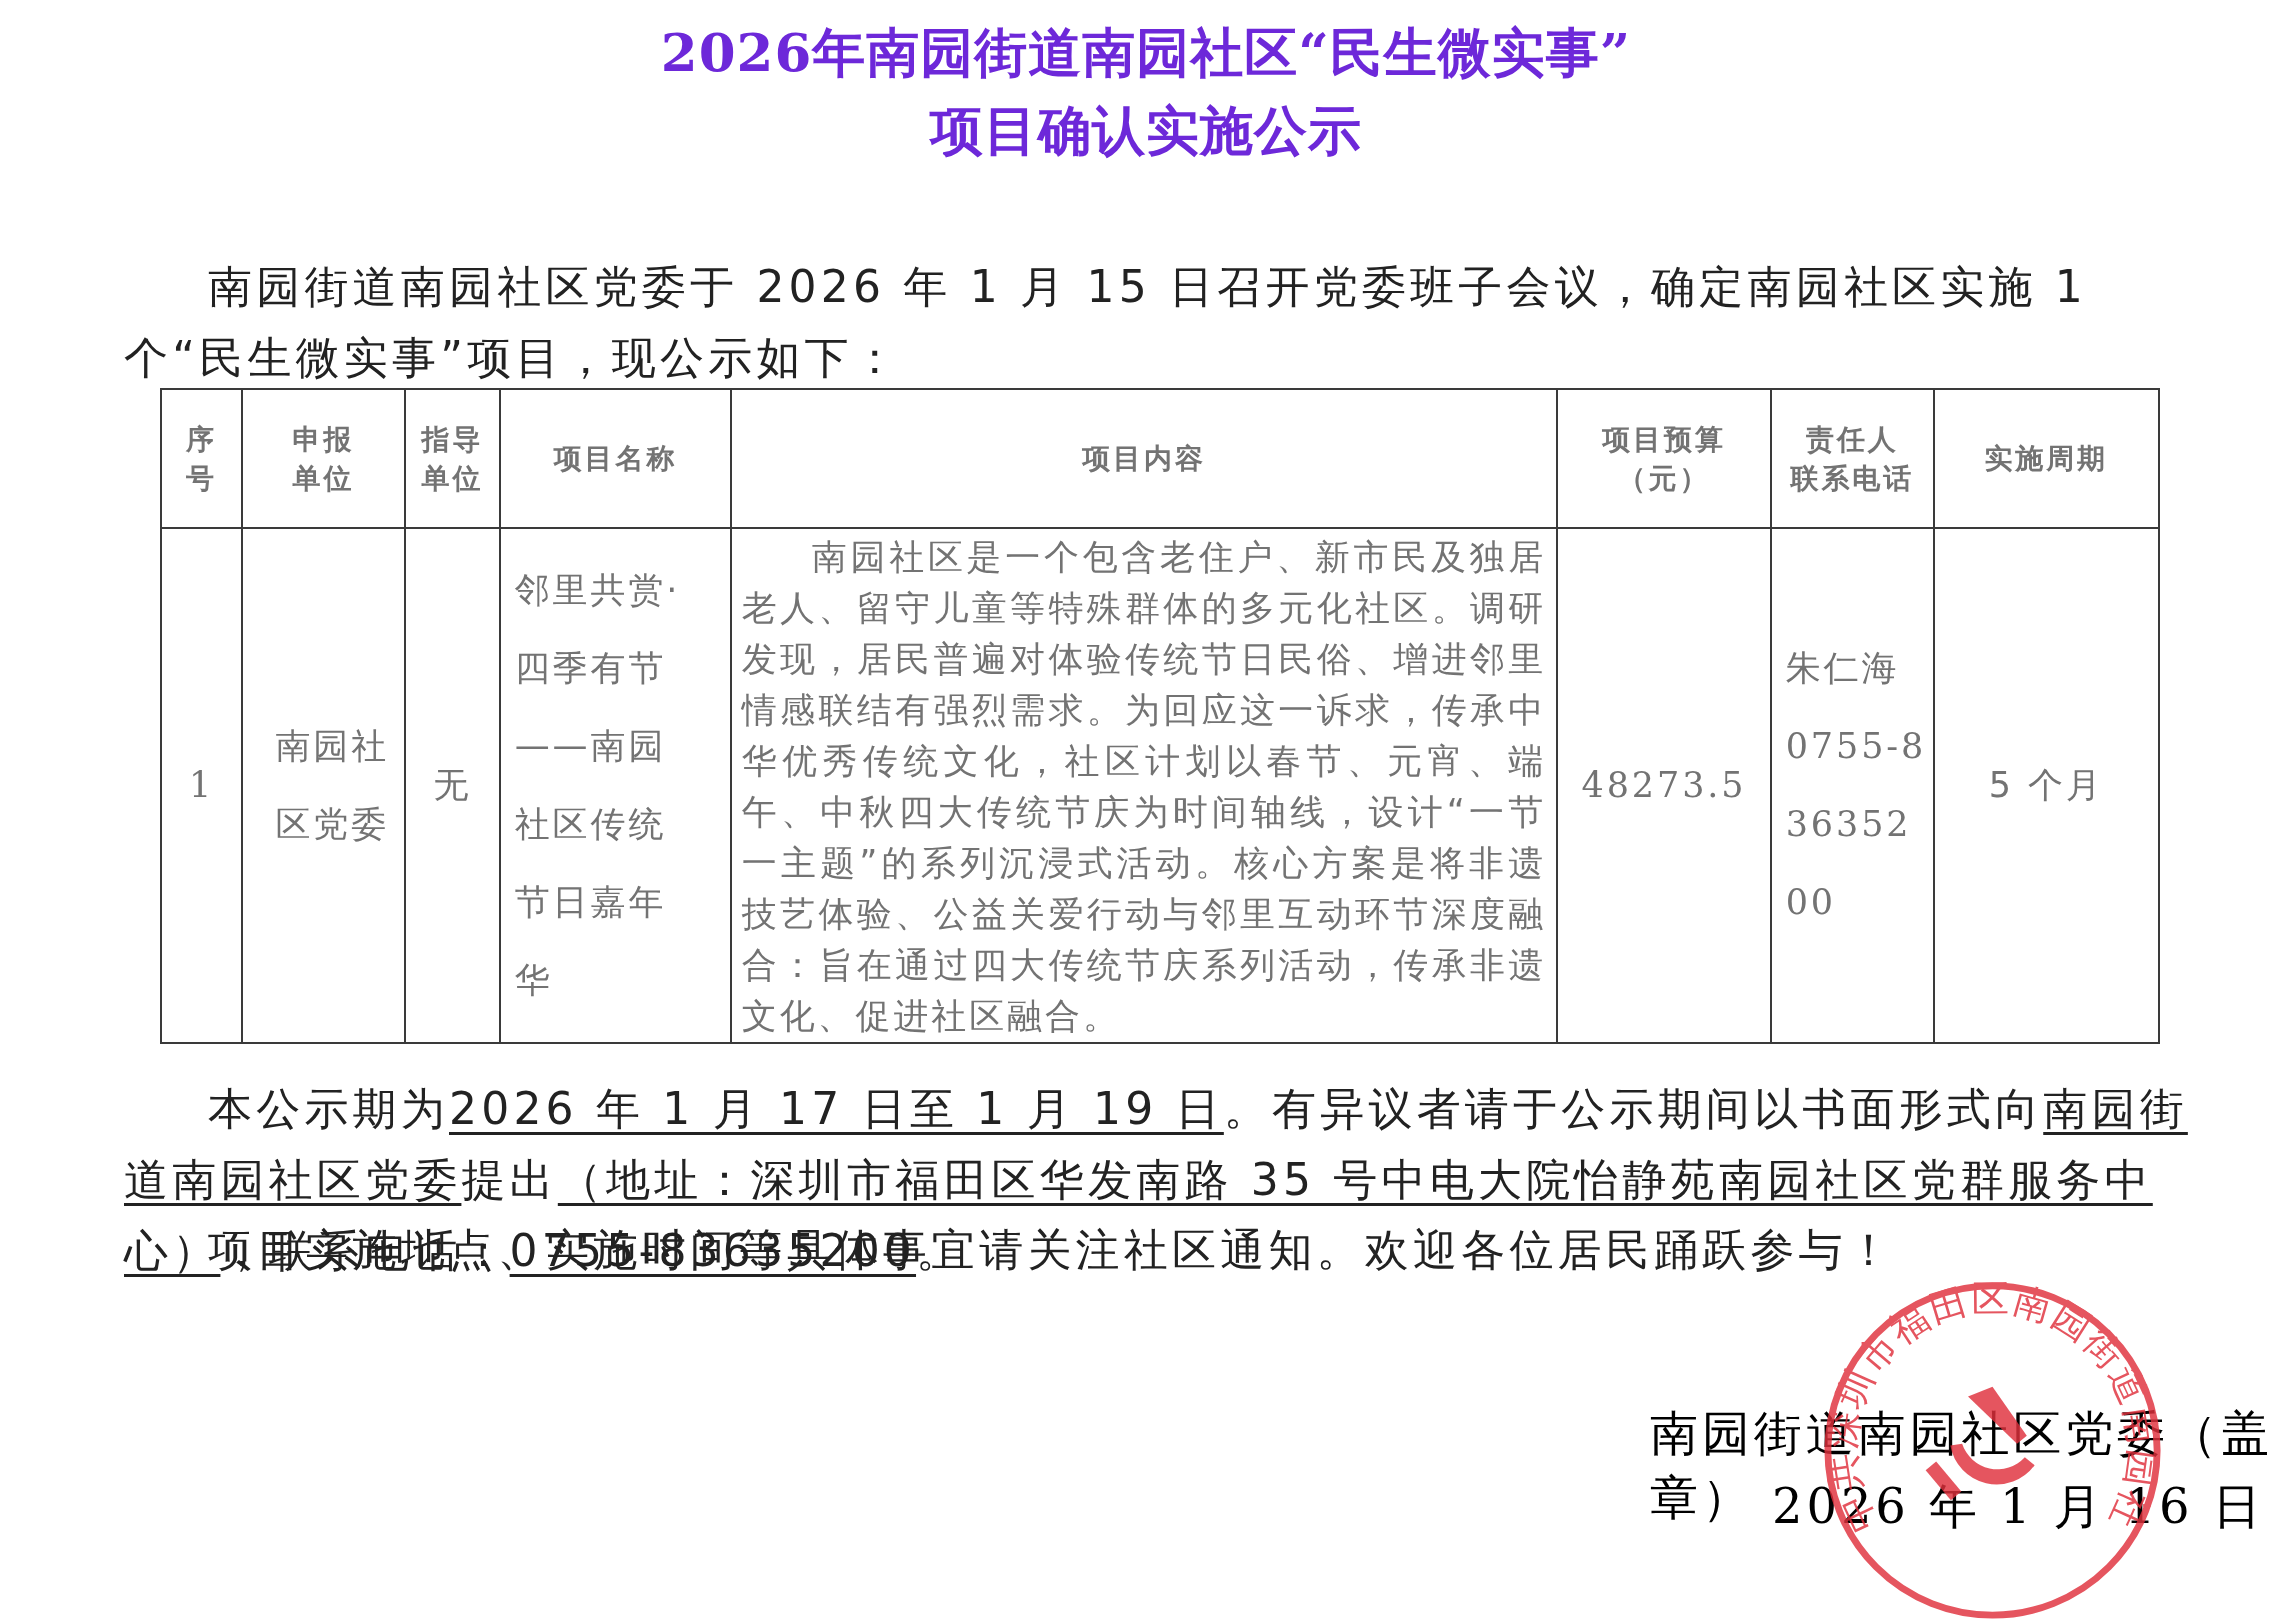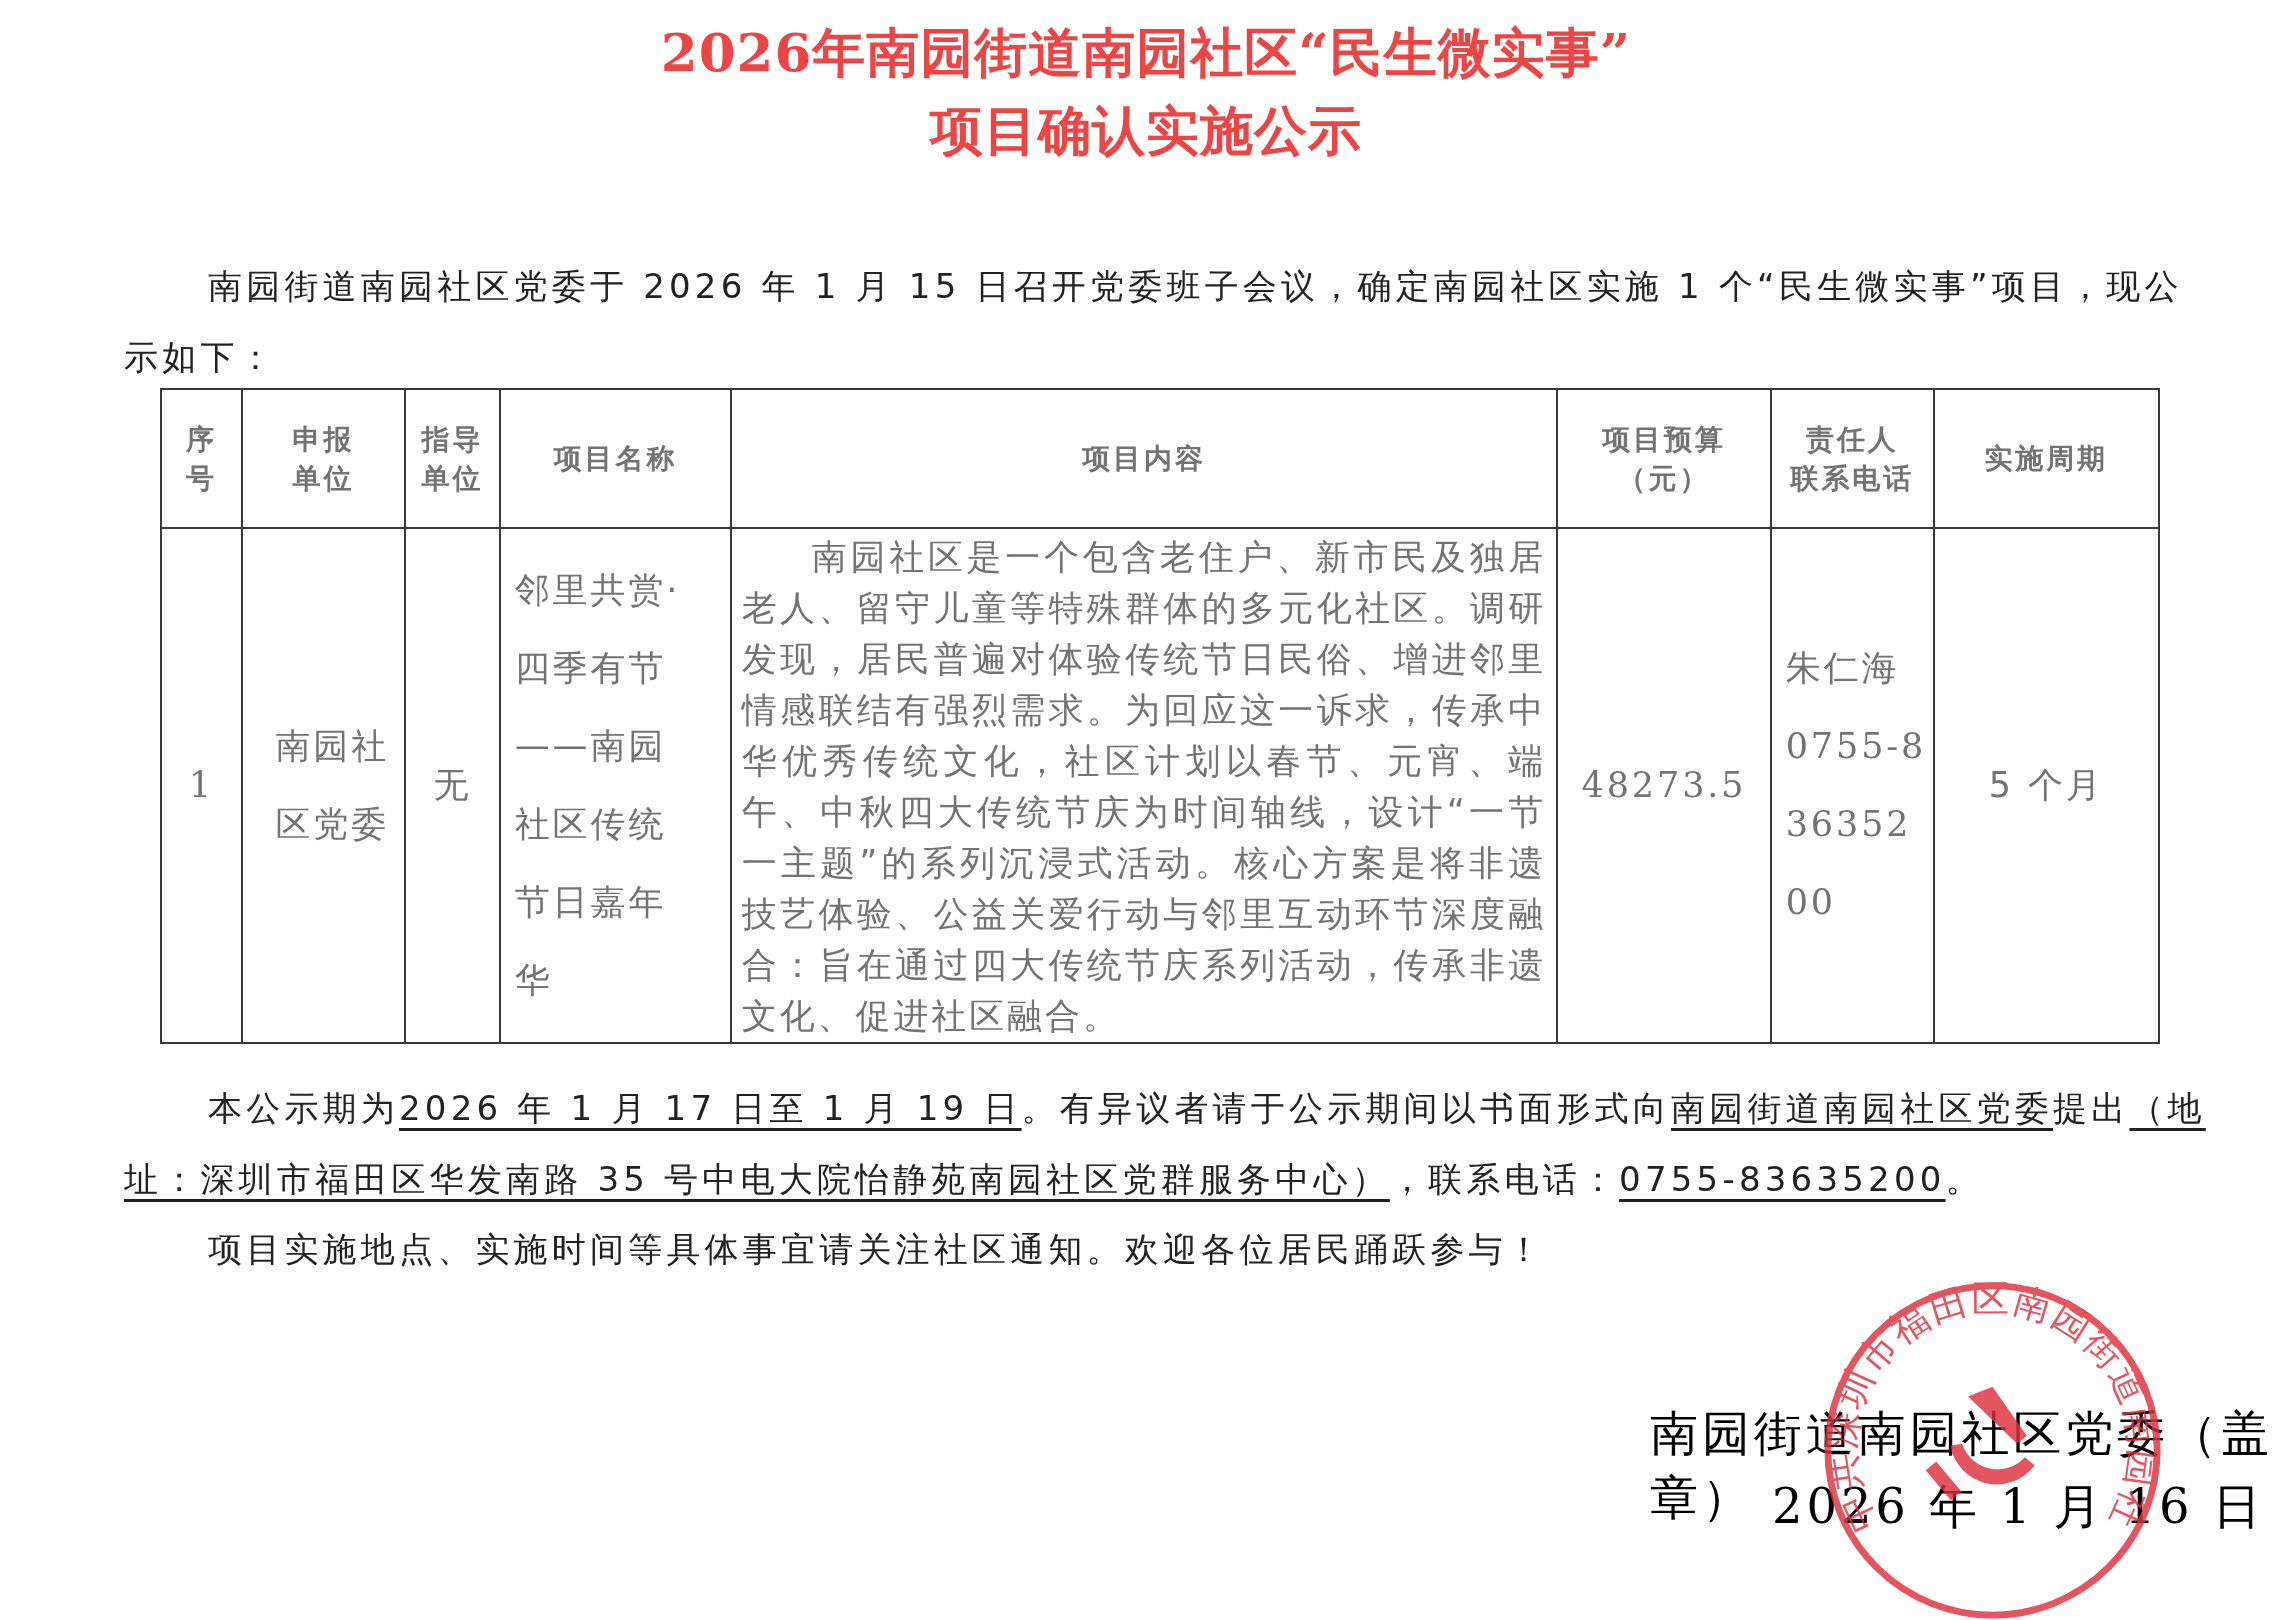--- a/index.html
+++ b/index.html
@@ -3,28 +3,28 @@
   <meta charset="utf-8">
   <style>
     html, body { margin: 0; padding: 0; }
     body {
       width: 2292px; height: 1620px; background: #ffffff; position: relative; overflow: hidden;
       font-family: "DejaVu Serif", "Liberation Serif", serif; color: #1c1c1c;
     }
     .title {
       position: absolute; left: 0; width: 2292px; text-align: center;
       font-family: "DejaVu Serif", "Liberation Serif", serif; font-weight: bold;
-      font-size: 53px; letter-spacing: 1px; color: #ef4444;
+      font-size: 53px; letter-spacing: 1px; color: #6d28d9;
     }
     .title.l1 { top: 17.6px; }
     .title.l2 { top: 96px; }
     .para {
       position: absolute; left: 124px; width: 2088px;
       font-family: "DejaVu Sans", "Liberation Sans", sans-serif;
-      font-size: 34px; line-height: 71px; letter-spacing: 4.2px; color: #222;
+      font-size: 44px; line-height: 71px; letter-spacing: 4.2px; color: #222;
     }
     .para .indent { display: inline-block; width: 84px; }
     .u { text-decoration: underline; text-decoration-thickness: 2.9px; text-underline-offset: 7.8px; }
     #p1 { top: 251px; }
     #p2 { top: 1073px; }
     #p3 { top: 1214px; }
 
     table.notice {
       position: absolute; left: 160px; top: 388px;
       border-collapse: collapse; table-layout: fixed;

